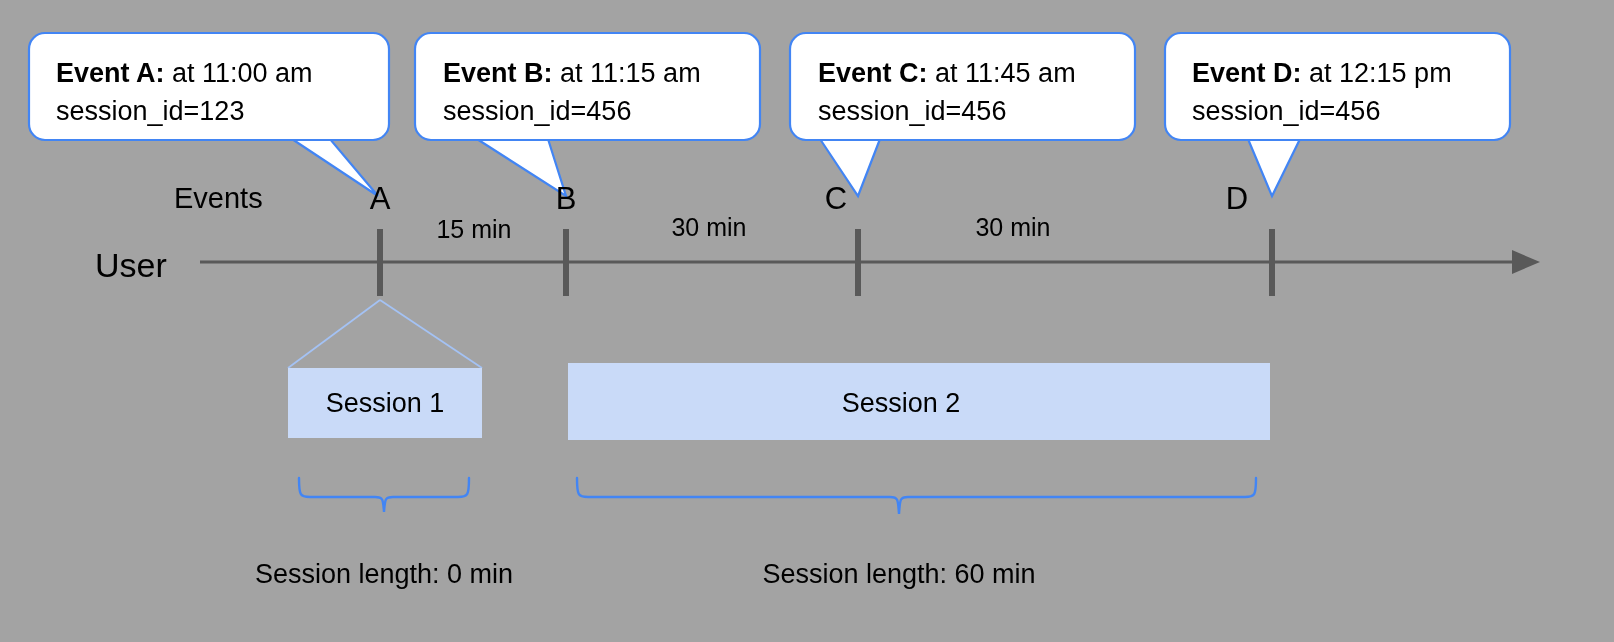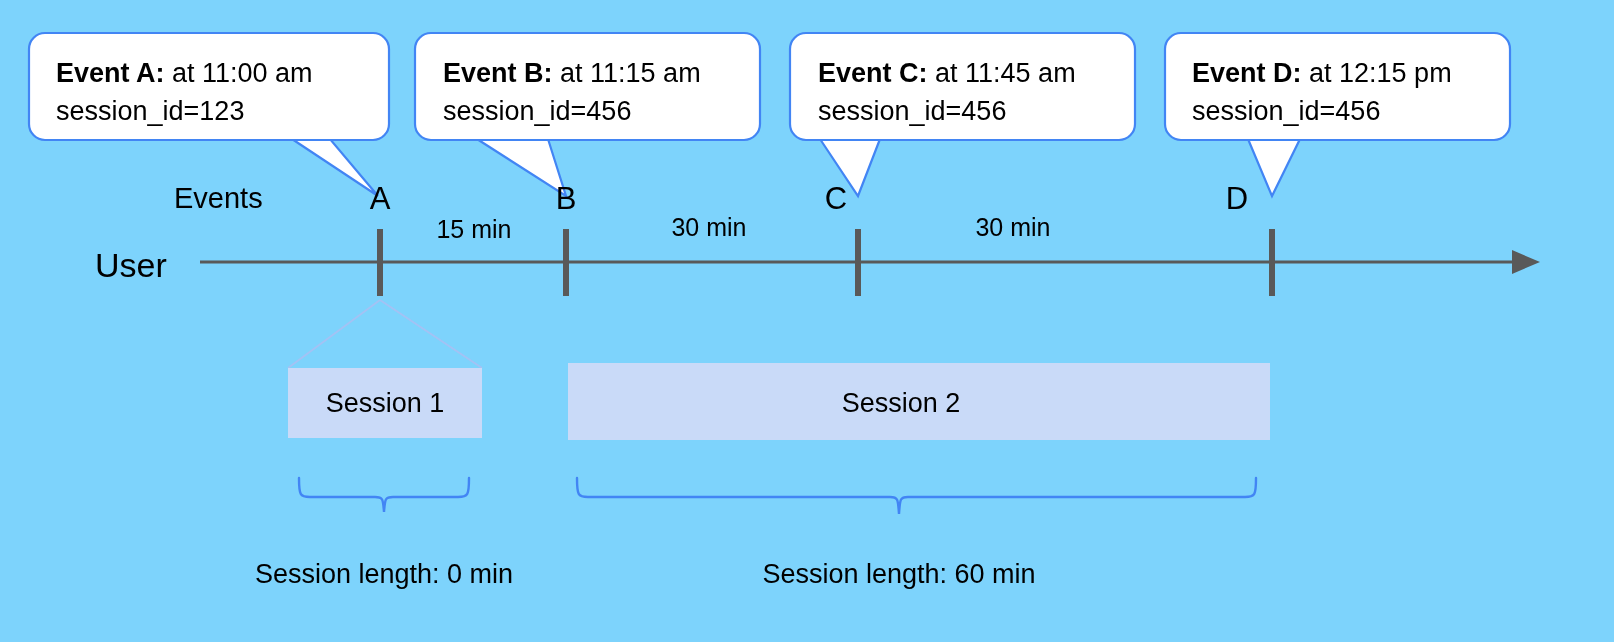--- a/index.html
+++ b/index.html
@@ -7,21 +7,21 @@
     padding: 0;
     background: #ffffff;
   }
   body {
     font-family: "Liberation Sans", sans-serif;
   }
   #diagram-root {
     position: relative;
     width: 1614px;
     height: 642px;
-    background: #7dd3fc;
+    background: #a3a3a3;
     overflow: hidden;
   }
   svg.layer {
     position: absolute;
     left: 0;
     top: 0;
     width: 1614px;
     height: 642px;
   }
   .callout-box {

